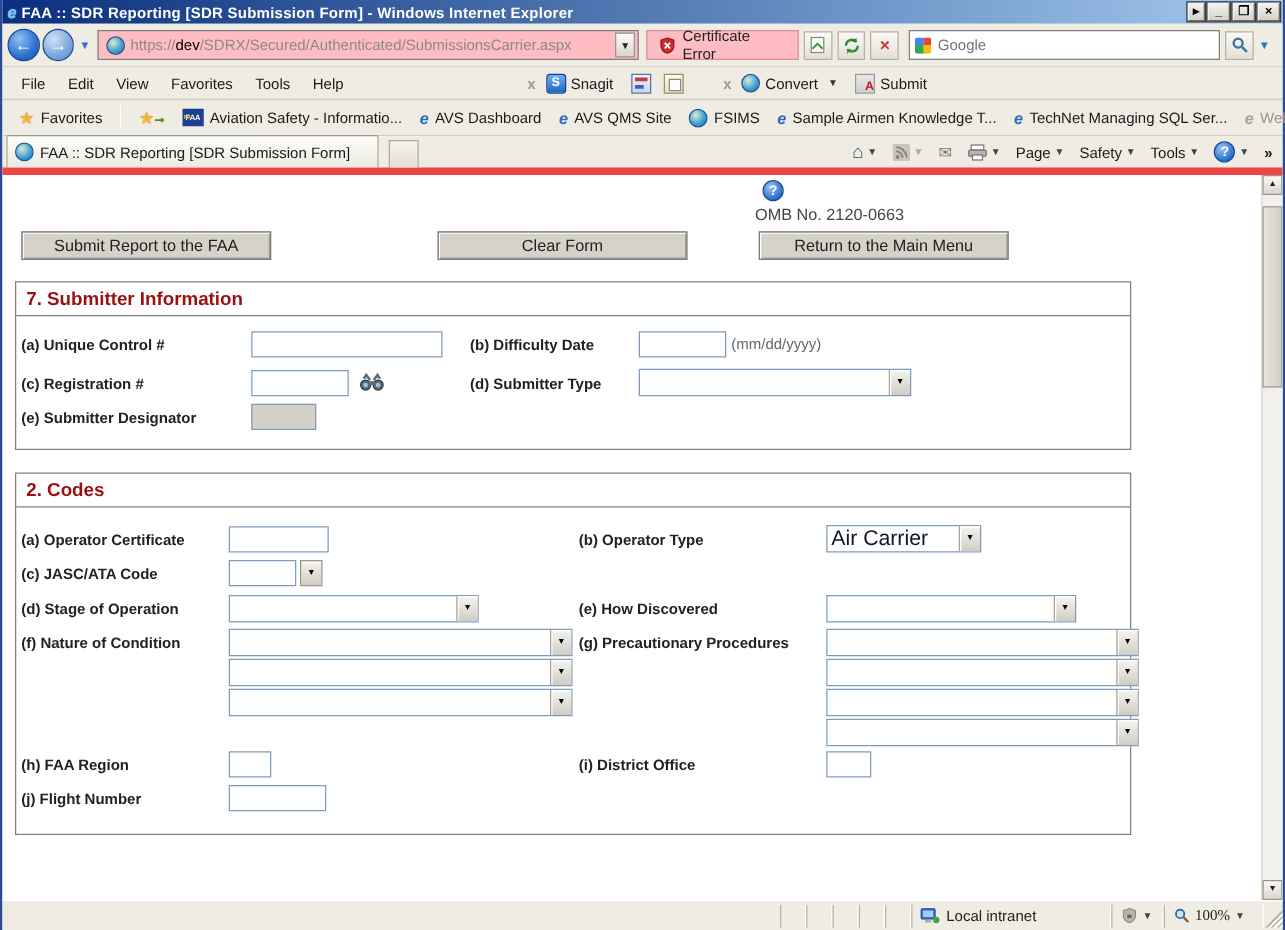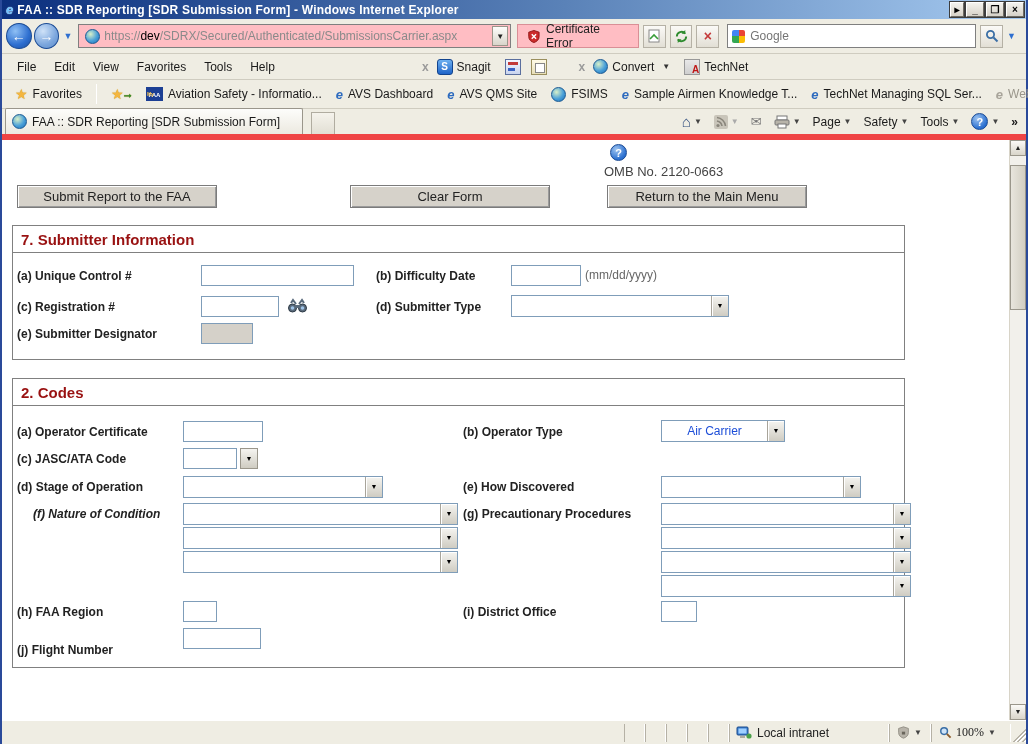--- a/index.html
+++ b/index.html
@@ -82,21 +82,21 @@
 
   .formbtn { position:absolute; height:23px; width:200px; background:#d6d2ca; border:1px solid #7b7b7b; box-shadow:inset 1px 1px 0 #fff, inset -1px -1px 0 #9a9a9a; font-size:13px; color:#222; text-align:center; line-height:21px; }
 
   .secbox { position:absolute; left:10px; width:893px; border:1px solid #808080; background:#fff; }
   .sechead { font-size:15px; font-weight:bold; color:#991111; padding:5px 8px 4px; border-bottom:1px solid #808080; }
   .flabel { position:absolute; font-size:12px; font-weight:bold; color:#222; white-space:nowrap; }
   .fhint { position:absolute; font-size:12px; color:#666; }
   .tinput { position:absolute; height:21px; border:1px solid #7f9db9; background:#fff; font-size:12px; padding:0 3px; font-family:"Liberation Sans",sans-serif; }
   .tinput:disabled, .tinput.disabled { background:#d5d1c9; }
   .sel { position:absolute; height:22px; border:1px solid #7f9db9; background:#fff; display:flex; }
-  .sel .sel-val { flex:1; font-size:12px; line-height:20px; padding:0 3px; color:#1d4ed8; white-space:nowrap; overflow:hidden;text-align:center; }
+  .sel .sel-val { flex:1; font-size:17px; line-height:20px; padding:0 3px; color:#0f172a; white-space:nowrap; overflow:hidden; }
   .sel .sel-btn { width:17px; background:linear-gradient(#f5f4f0,#cfccc2); border-left:1px solid #a8a49a; box-shadow:inset 1px 1px 0 #fff; font-size:7px; color:#000; text-align:center; line-height:20px; }
   .combo-btn { position:absolute; width:18px; height:21px; background:linear-gradient(#f5f4f0,#cfccc2); border:1px solid #9a968b; font-size:7px; text-align:center; line-height:19px; color:#000; }
 
   
   .statusbar { height:24px; background:#efede3; border-top:1px solid #fff; box-shadow:0 -1px 0 #b5b1a5; display:flex; align-items:center; font-size:12px; color:#222; flex:0 0 auto; }
   .st-fill { flex:1; }
   .st-cell { height:18px; border-left:1px solid #b5b1a5; border-right:1px solid #fff; }
   .st-cell.empty { width:21px; }
   .st-zone { display:flex; align-items:center; gap:5px; padding:0 10px 0 6px; }
   .st-panel { display:flex; align-items:center; gap:4px; padding:0 7px; }
@@ -180,21 +180,21 @@
     <span style="margin-left:130px;" class="tb-x">x</span>
     <span class="ico16 snagit-ico">S</span>
     <span class="tb-label">Snagit</span>
     <span class="ico16 win-ico" style="margin-left:10px;"></span>
     <span class="ico16 edit-ico" style="margin-left:10px;"></span>
     <span style="margin-left:24px;" class="tb-x">x</span>
     <span class="globe-mini" style="position:relative;"></span>
     <span class="tb-label">Convert</span>
     <span class="drop-arrow">▼</span>
     <span class="ico16 pdf-red" style="margin-left:10px;"></span>
-    <span class="tb-label">TechNet</span>
+    <span class="tb-label">Submit</span>
   </div>
 
   <div class="chrome fav-row">
     <span class="fav-item">
       <span class="star">★</span>
       <span>Favorites</span>
     </span>
     <span class="fav-sep"></span>
     <span class="fav-item">
       <span class="star">★<span style="color:#2e8b2e; font-size:10px;">➞</span></span>
@@ -336,21 +336,21 @@
       <div class="sel" style="left:170px; top:97px; width:200px;">
         <span class="sel-val"></span>
           <span class="sel-btn">▼</span>
       </div>
       <span class="flabel" style="left:450px; top:101px;">(e) How Discovered</span>
       <div class="sel" style="left:648px; top:97px; width:200px;">
         <span class="sel-val"></span>
           <span class="sel-btn">▼</span>
       </div>
 
-      <span class="flabel" style="left:20px; top:128px;font-style:italic;">(f) Nature of Condition</span>
+      <span class="flabel" style="left:4px; top:128px;">(f) Nature of Condition</span>
       <div class="sel" style="left:170px; top:124px; width:275px;">
           <span class="sel-val"></span>
           <span class="sel-btn">▼</span>
         </div>
       <div class="sel" style="left:170px; top:148px; width:275px;">
           <span class="sel-val"></span>
           <span class="sel-btn">▼</span>
         </div>
       <div class="sel" style="left:170px; top:172px; width:275px;">
           <span class="sel-val"></span>
@@ -373,21 +373,21 @@
       <div class="sel" style="left:648px; top:196px; width:250px;">
           <span class="sel-val"></span>
           <span class="sel-btn">▼</span>
         </div>
 
       <span class="flabel" style="left:4px; top:226px;">(h) FAA Region</span>
       <input class="tinput" style="left: 170px; top: 222px; width: 34px;">
       <span class="flabel" style="left:450px; top:226px;">(i) District Office</span>
       <input class="tinput" style="left: 648px; top: 222px; width: 36px;">
 
-      <span class="flabel" style="left:4px; top:264px;">(j) Flight Number</span>
+      <span class="flabel" style="left:4px; top:253px;">(j) Flight Number</span>
       <input class="tinput" style="left: 170px; top: 249px; width: 78px;">
     </div>
 
 
     <div class="vscroll">
       <div class="sbtn" style="top:0;">▲</div>
       <div class="sthumb"></div>
       <div class="sbtn" style="bottom:0; top:auto;">▼</div>
     </div>
   </div>

